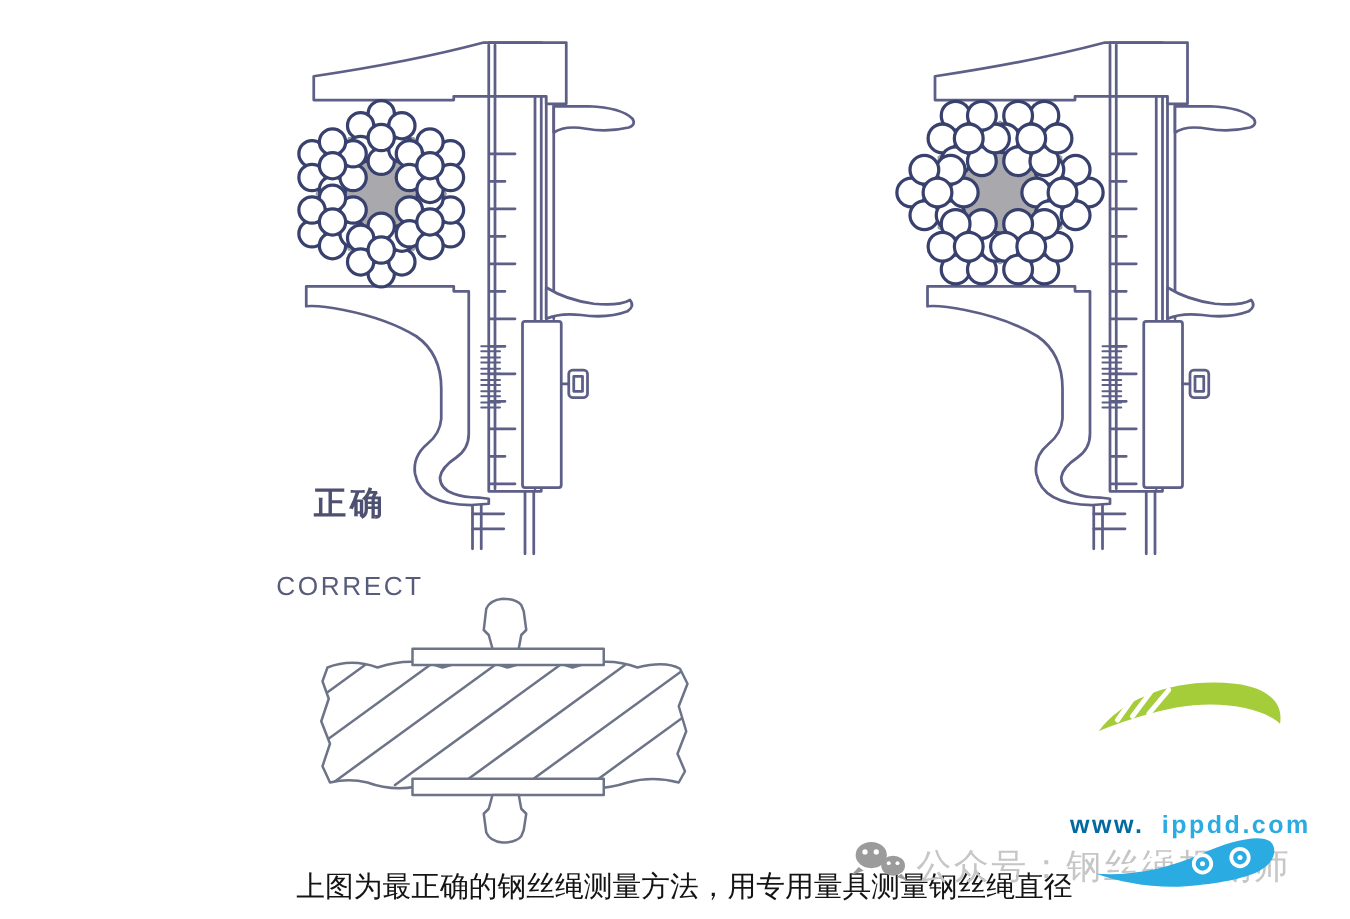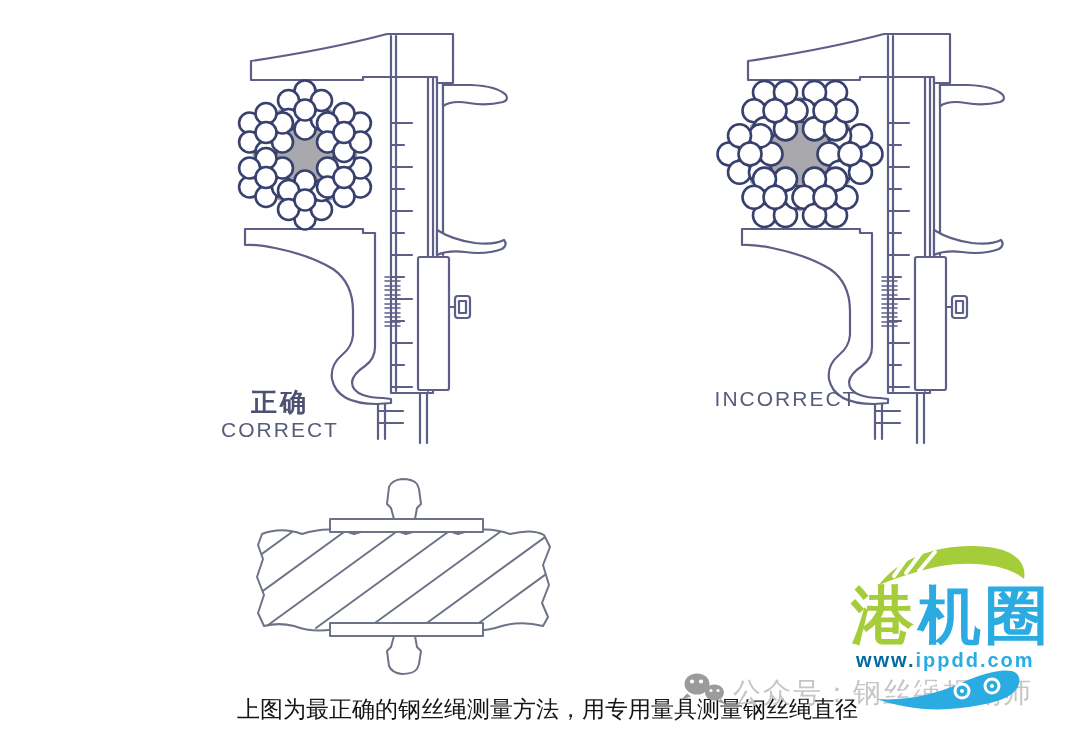--- a/index.html
+++ b/index.html
@@ -4,37 +4,37 @@
 <style>
   html,body{margin:0;padding:0;background:#ffffff;}
   #canvas{position:relative;width:1080px;height:735px;background:#ffffff;overflow:hidden;
           font-family:"Liberation Sans","DejaVu Sans",sans-serif;}
   .abs{position:absolute;}
   svg{display:block;overflow:visible;}
 
   
   .fig-label{width:170px;text-align:center;color:#4d5070;z-index:2;}
   .fig-label .zh{font-size:26px;font-weight:600;letter-spacing:3px;line-height:1.2;}
-  .fig-label .en{font-size:21px;font-weight:400;letter-spacing:2px;color:#585c7c;line-height:1.15;}
+  .fig-label .en{font-size:21px;font-weight:400;letter-spacing:2px;color:#585c7c;line-height:1.15;margin-top:40px;}
 
   
   #caption{left:237px;top:694px;font-family:"Liberation Serif","DejaVu Serif",serif;
            font-size:23px;color:#141414;white-space:nowrap;z-index:2;}
 
   
   #account-text{left:733px;top:674px;font-size:28px;letter-spacing:2px;color:#c6c6c6;
                 white-space:nowrap;z-index:3;}
   #logo-chars{left:851px;top:584px;font-size:63px;font-weight:800;letter-spacing:4px;
               white-space:nowrap;z-index:4;line-height:1;}
   #logo-chars .g{color:#a5cc39;}
   #logo-chars .b{color:#2aabe2;}
   #logo-url{left:856px;top:650px;font-size:20px;font-weight:800;letter-spacing:2px;
             white-space:nowrap;z-index:4;line-height:1;}
   #logo-url .g{color:#0369a1;}
-  #logo-url .b{color:#2aabe2;}
+  #logo-url .b{color:#2aabe2;margin-left:14px;}
   #watermark-svg{left:670px;top:535px;z-index:5;}
 
   .cal-svg{z-index:1;}
 </style>
 </head>
 <body>
 
 <div id="canvas">
 
   <svg width="0" height="0">
@@ -169,21 +169,20 @@
         <circle cx="102.5" cy="200.5" r="11.5" fill="#ffffff" stroke="#38406e" stroke-width="2.6"></circle>
         <circle cx="113.0" cy="182.3" r="11.5" fill="#ffffff" stroke="#38406e" stroke-width="2.6"></circle>
       </g>
   </svg>
 
   <div class="abs fig-label" style="left:195px;top:387px">
     <div class="zh">正确</div>
     <div class="en">CORRECT</div>
   </div>
   <div class="abs fig-label" style="left:701px;top:387px">
-    <div class="en">INCORRECT</div>
   </div>
 
   <svg class="abs" style="left:240px;top:475px" width="340" height="205" viewBox="0 0 340 205" stroke="#6d7488" stroke-width="2" fill="none" stroke-linecap="round" stroke-linejoin="round">
     <defs>
       <clipPath id="rope-clip">
         <path d="M22 59 C35 54 48 54 62 59 C80 53 98 53 114 59 C132 53 150 53 166 59 C184 53 202 53 218 59 C236 53 254 53 270 59 C286 55 297 56 304 60 L310 72 303 90 309 110 302 128 308 142 303 151 C288 147 276 147 262 151 C244 157 226 157 210 151 C192 157 174 157 158 151 C140 157 122 157 106 151 C88 157 70 157 54 151 C42 148 32 149 24 151 L18 138 24 120 17 102 23 84 18 70 Z"></path>
       </clipPath>
     </defs>
     <path fill="#ffffff" d="M22 59 C35 54 48 54 62 59 C80 53 98 53 114 59 C132 53 150 53 166 59 C184 53 202 53 218 59 C236 53 254 53 270 59 C286 55 297 56 304 60 L310 72 303 90 309 110 302 128 308 142 303 151 C288 147 276 147 262 151 C244 157 226 157 210 151 C192 157 174 157 158 151 C140 157 122 157 106 151 C88 157 70 157 54 151 C42 148 32 149 24 151 L18 138 24 120 17 102 23 84 18 70 Z"></path>
     <g clip-path="url(#rope-clip)">
@@ -192,21 +191,20 @@
     <rect x="90" y="44" width="153" height="13" fill="#ffffff"></rect>
     <rect x="90" y="148" width="153" height="13" fill="#ffffff"></rect>
     <path fill="#ffffff" d="M154 44 L151 33 L147 29 L149 12 Q152 5 162 4 Q173 4 177 9 L179 14 L181 29 L177 33 L175 44 Z"></path>
     <path fill="#ffffff" d="M154 161 L151 172 L147 176 L149 191 Q152 198 162 199 Q173 199 177 194 L179 189 L181 176 L177 172 L175 161 Z"></path>
   </svg>
 
   <div id="caption" class="abs">上图为最正确的钢丝绳测量方法，用专用量具测量钢丝绳直径</div>
 
   <div id="account-text" class="abs">公众号：钢丝绳规划师</div>
 
-  <div id="logo-chars" class="abs"><span class="g">港</span><span class="b">机</span><span class="b">圈</span></div>
 
   <div id="logo-url" class="abs"><span class="g">www.</span><span class="b">ippdd.com</span></div>
 
   <svg id="watermark-svg" class="abs" width="410" height="185" viewBox="0 0 410 185">
     <path d="M209 50 C230 22 272 7 318 12 C344 15 357 27 354 44 C340 31 306 25 271 31 C246 36 223 44 209 50 Z" fill="#a5cc39"></path>
     <path d="M224 41L239 20M236 38L251 18M249 36L265 17" stroke="#ffffff" stroke-width="4" stroke-linecap="round" fill="none"></path>
     <path d="M207 164 C235 166 264 160 291 148 C314 138 337 132 346 138 C353 144 349 156 337 162 C325 168 304 172 279 174 C254 176 227 171 207 164 Z" fill="#2aabe2"></path>
     <path d="M215 160 C245 156 270 148 298 136" stroke="#ffffff" stroke-width="2.5" fill="none" stroke-linecap="round"></path>
     <circle cx="292" cy="156" r="7" stroke="#ffffff" stroke-width="3" fill="none"></circle>
     <circle cx="322" cy="151" r="7" stroke="#ffffff" stroke-width="3" fill="none"></circle>

